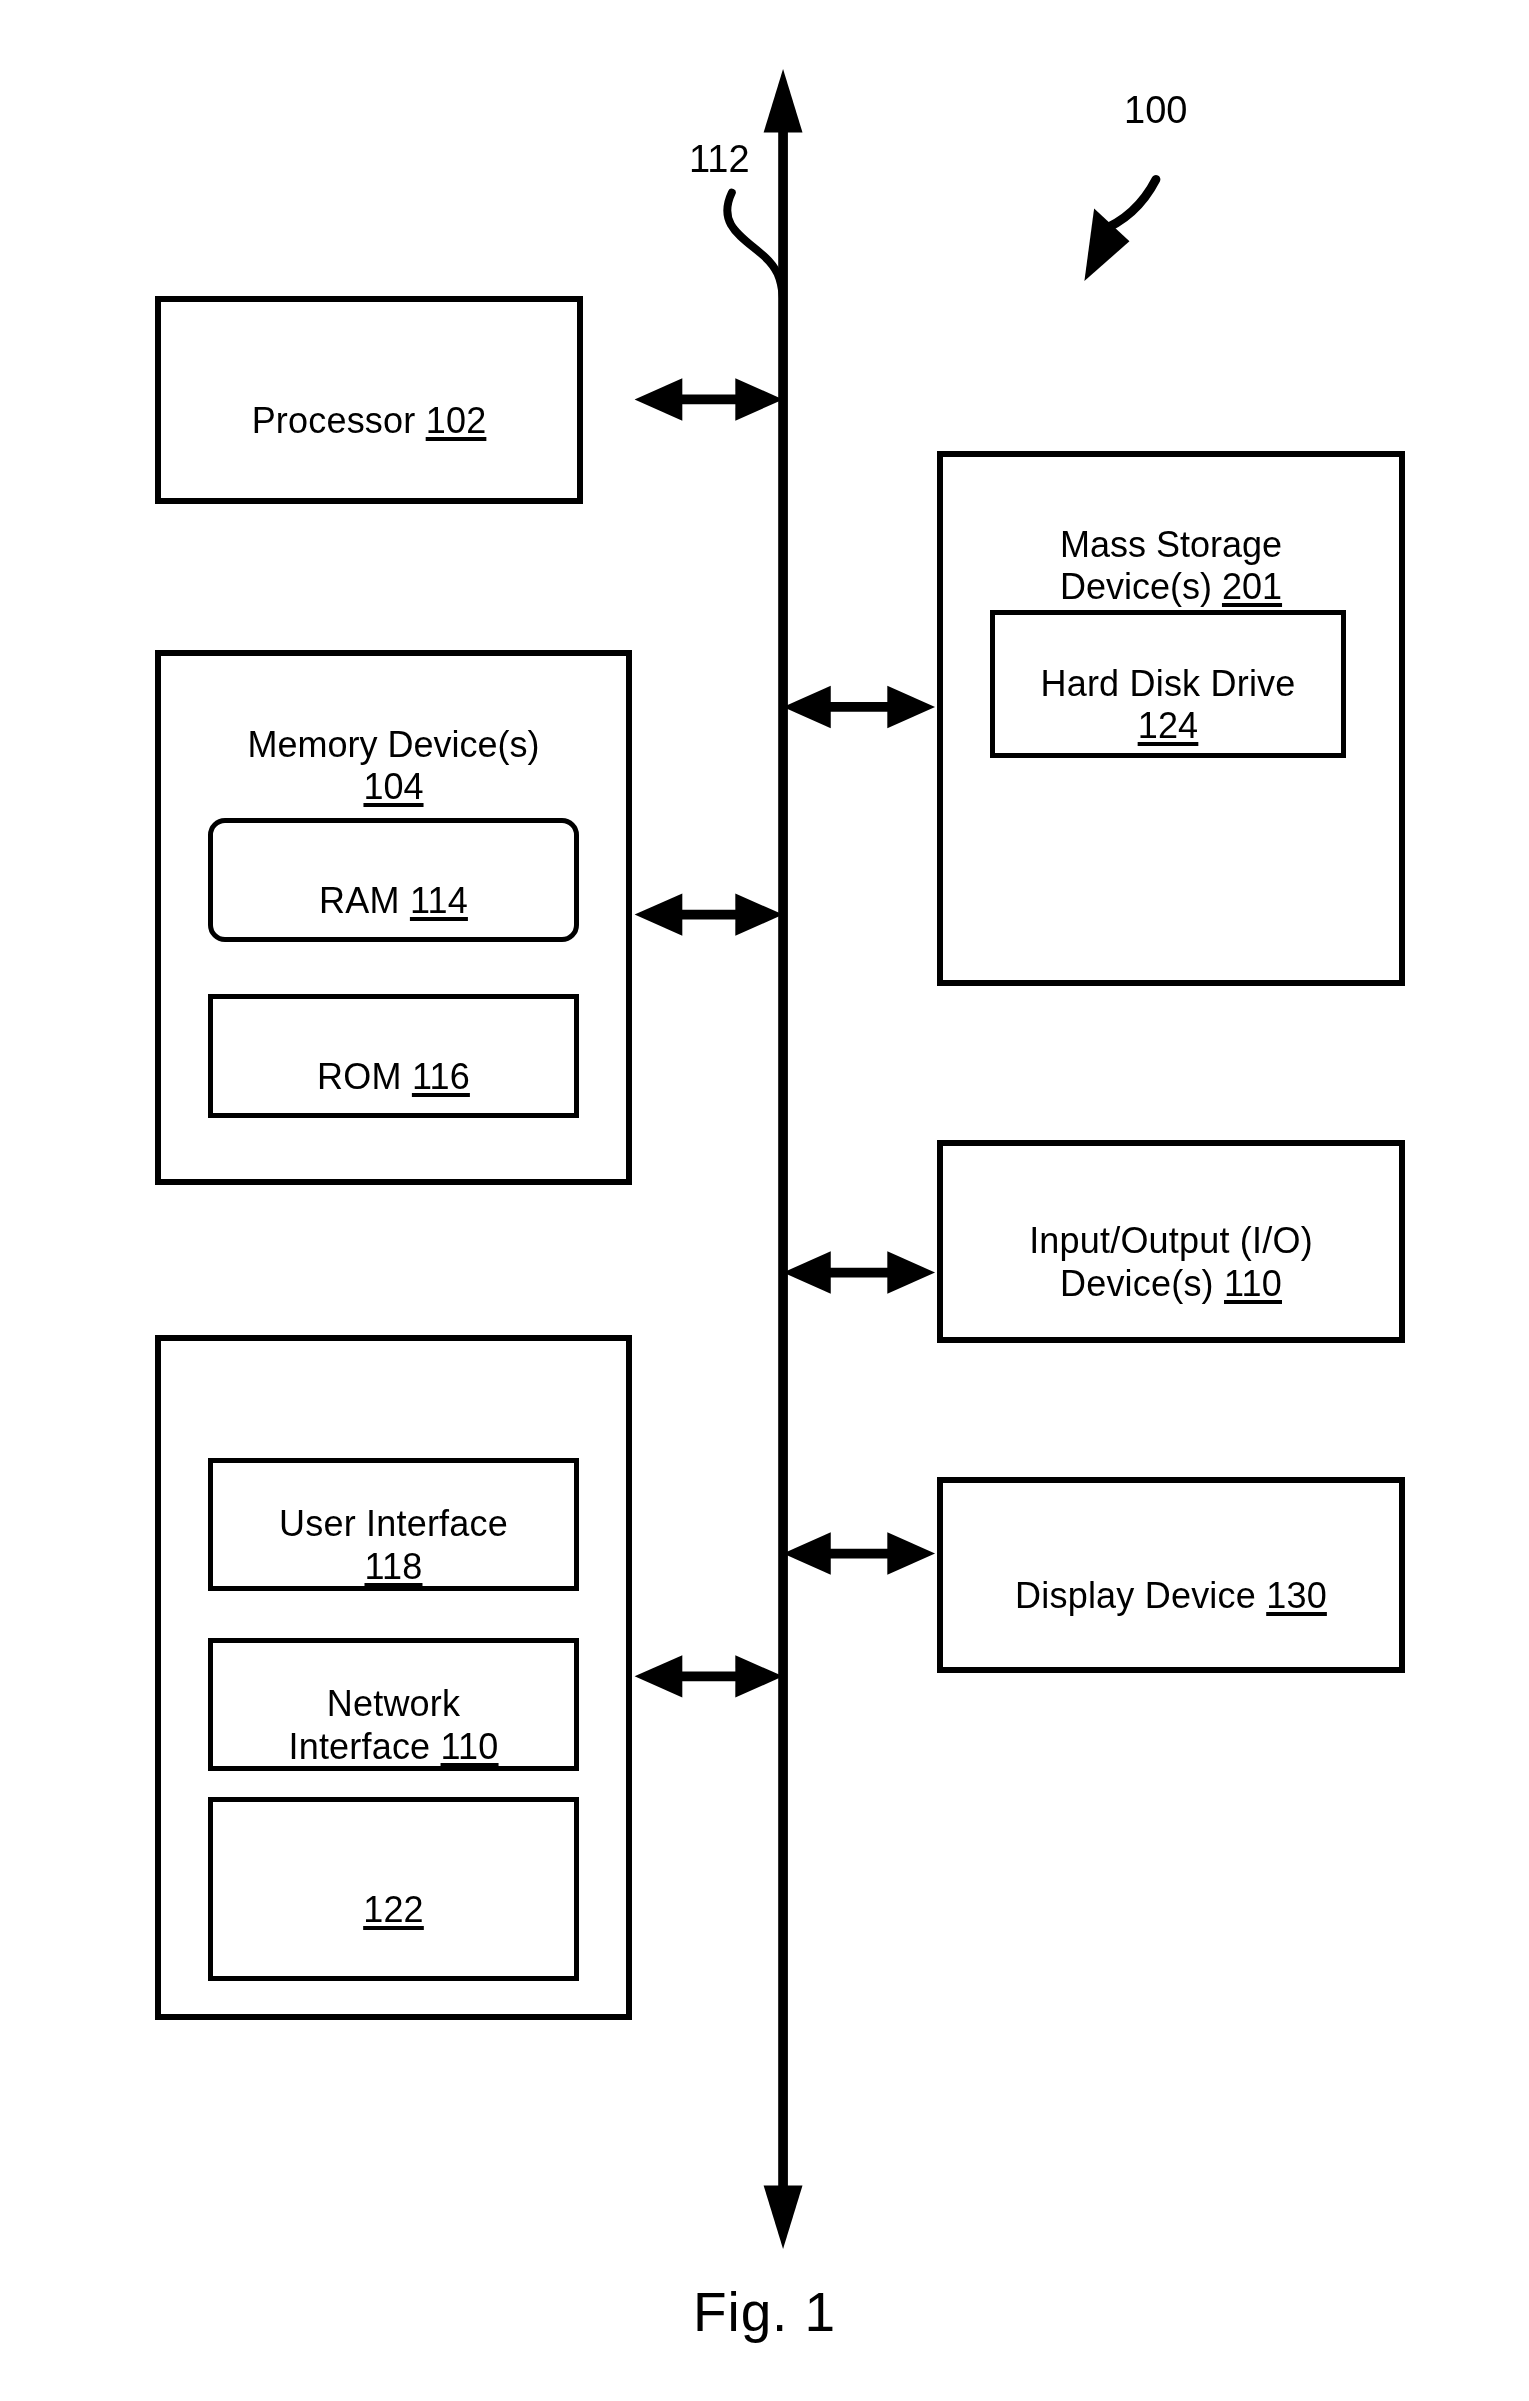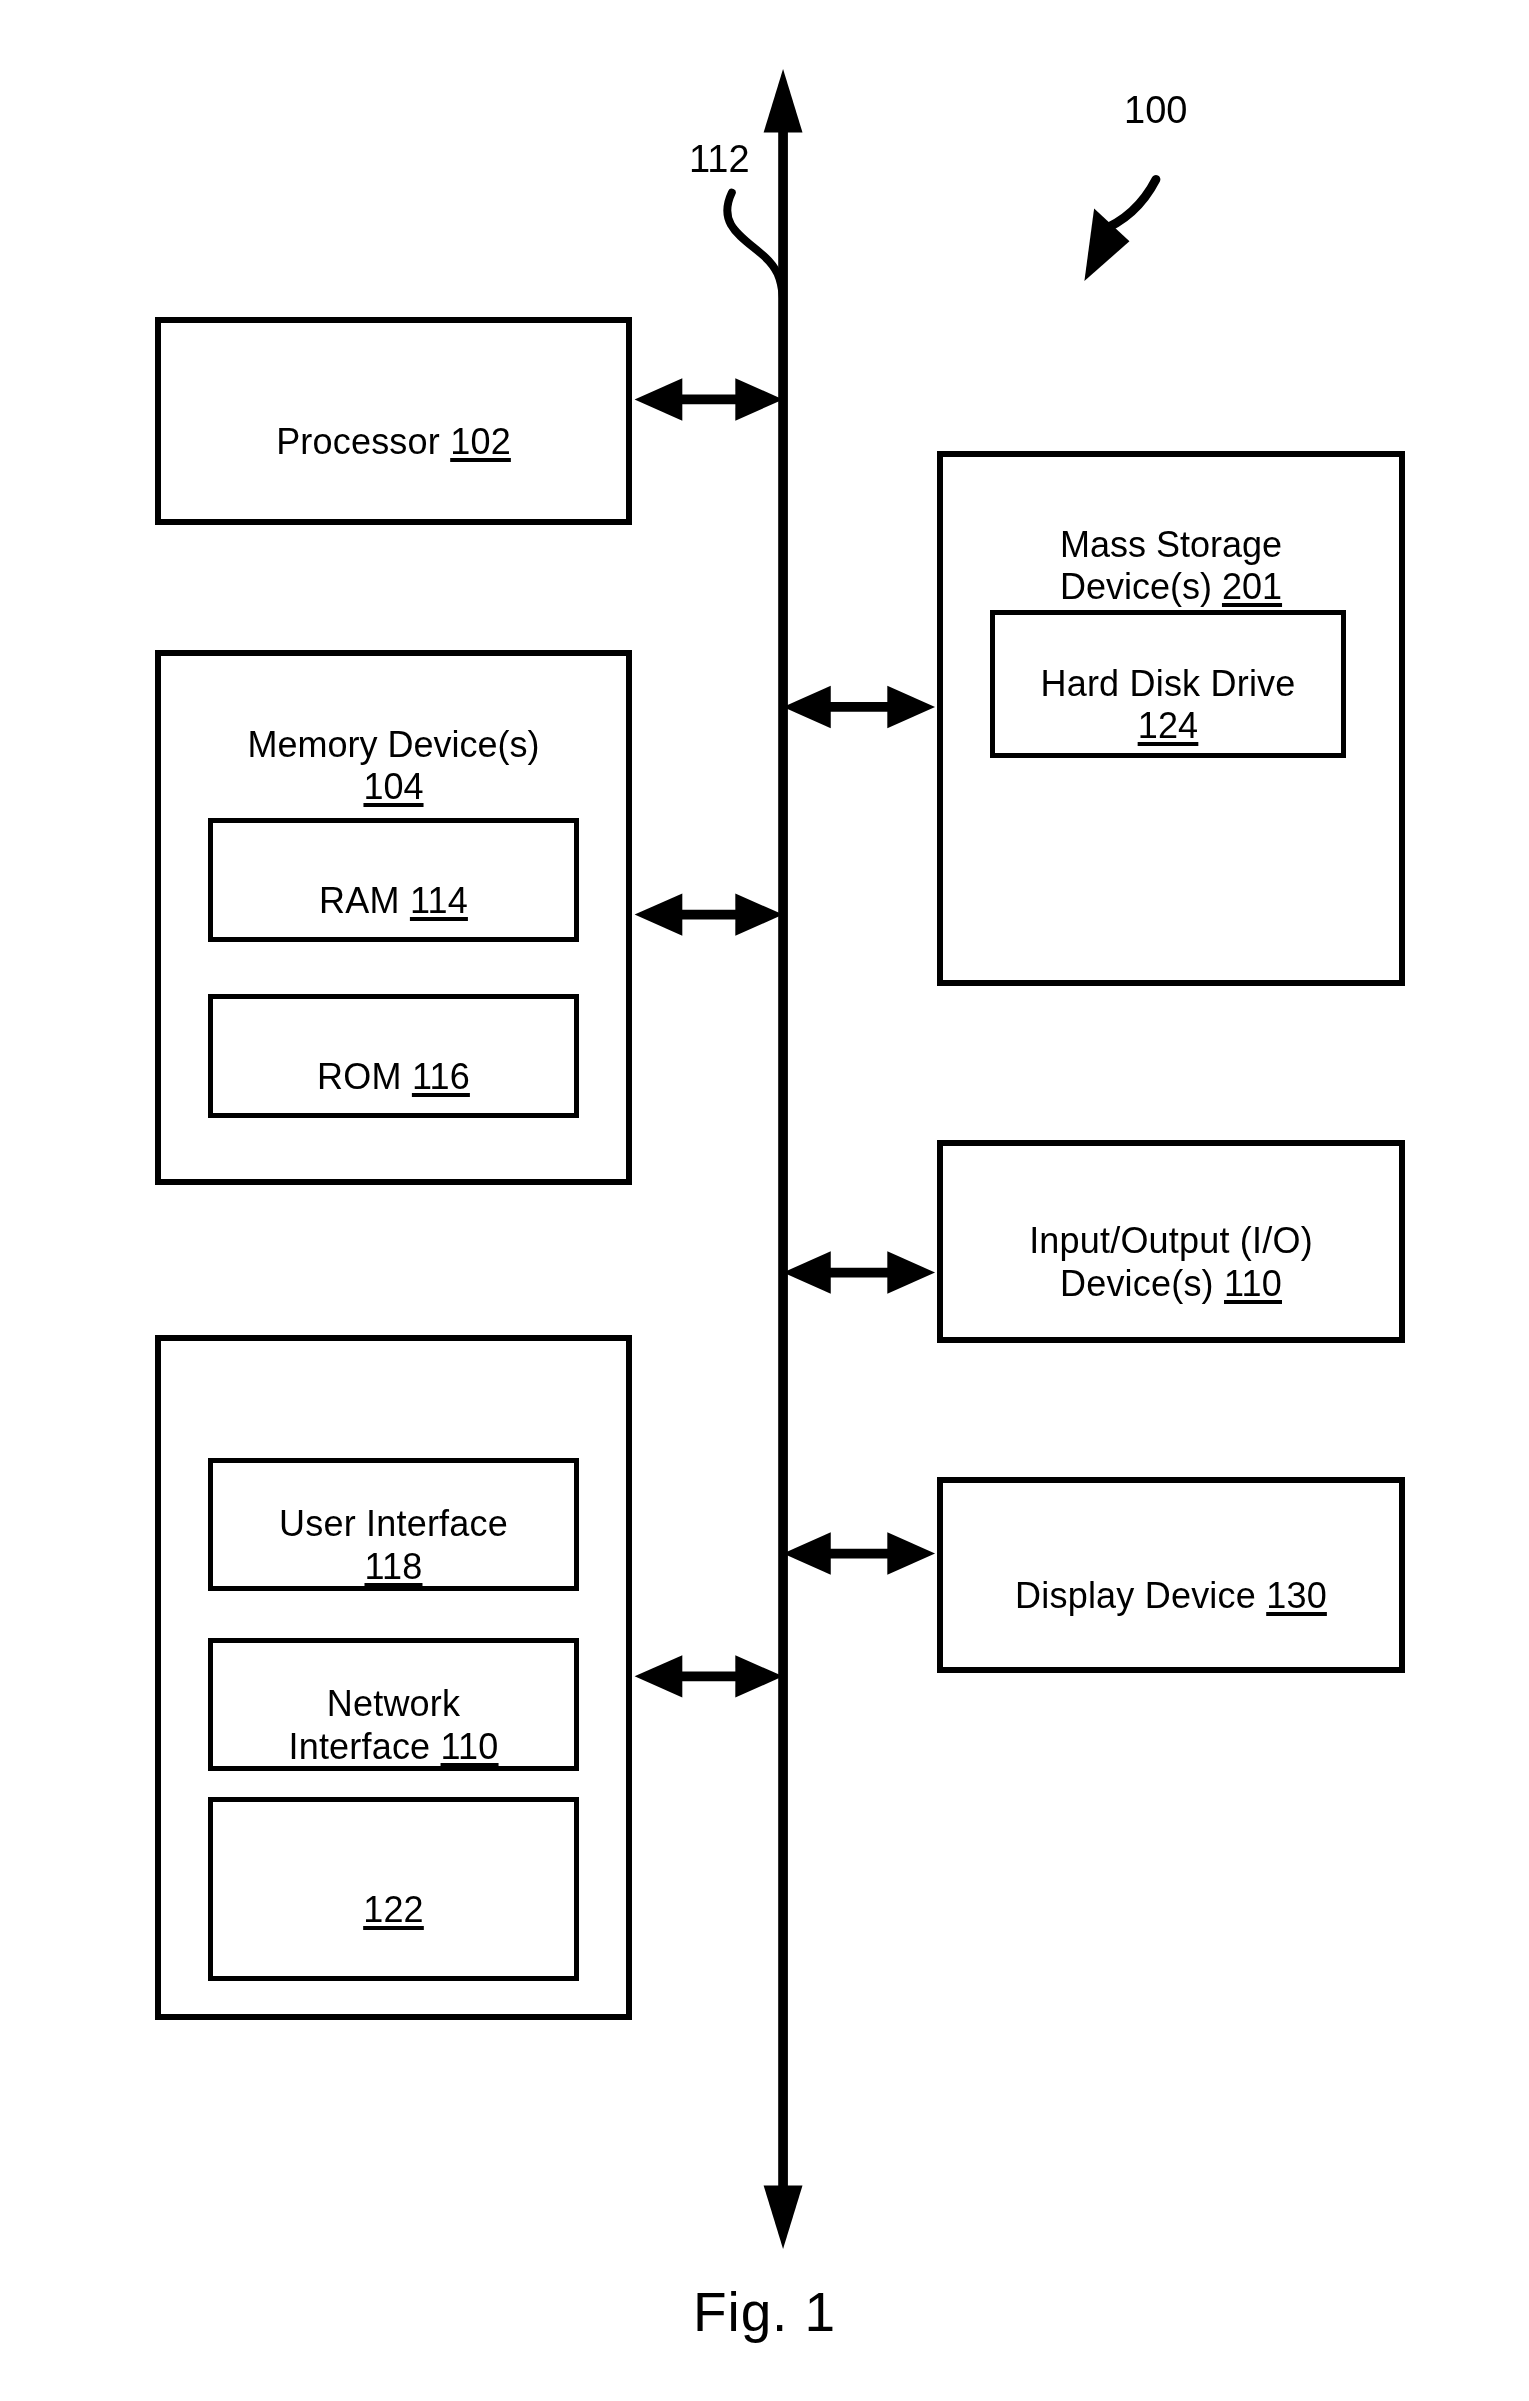--- a/index.html
+++ b/index.html
@@ -157,34 +157,34 @@
       <line x1="914" y1="1758" x2="1022" y2="1758" stroke="#000000" stroke-width="11"></line>
       <polygon points="886,1758 940,1734 940,1782" fill="#000000"></polygon>
       <polygon points="1058,1758 1004,1734 1004,1782" fill="#000000"></polygon>
     </g>
   </svg>
 
   <div class="float-ref" style="left:689px; top:140px;">112</div>
 
   <div class="float-ref" style="left:1124px; top:91px;">100</div>
 
-  <div class="box" style="left:155px; top:296px; width:477px; height:208px;margin-top:21px;">
+  <div class="box" style="left:155px; top:296px; width:428px; height:208px;">
     <div class="label">
       <span>Processor </span><span class="ref">102</span>
     </div>
   </div>
 
   <div class="box top-align" style="left:155px; top:650px; width:477px; height:535px;">
     <div class="container-heading" style="top:26.5px;">
       <span>Memory Device(s)
 </span><span class="ref">104</span>
     </div>
   </div>
 
-  <div class="inner-box" style="left:208px; top:818px; width:371px; height:124px;">
+  <div class="inner-box" style="left:208px; top:818px; width:371px; height:124px;border-radius:17px;">
     <div class="label">
       <span>RAM </span><span class="ref">114</span>
     </div>
   </div>
 
   <div class="inner-box" style="left:208px; top:994px; width:371px; height:124px;">
     <div class="label">
       <span>ROM </span><span class="ref">116</span>
     </div>
   </div>

